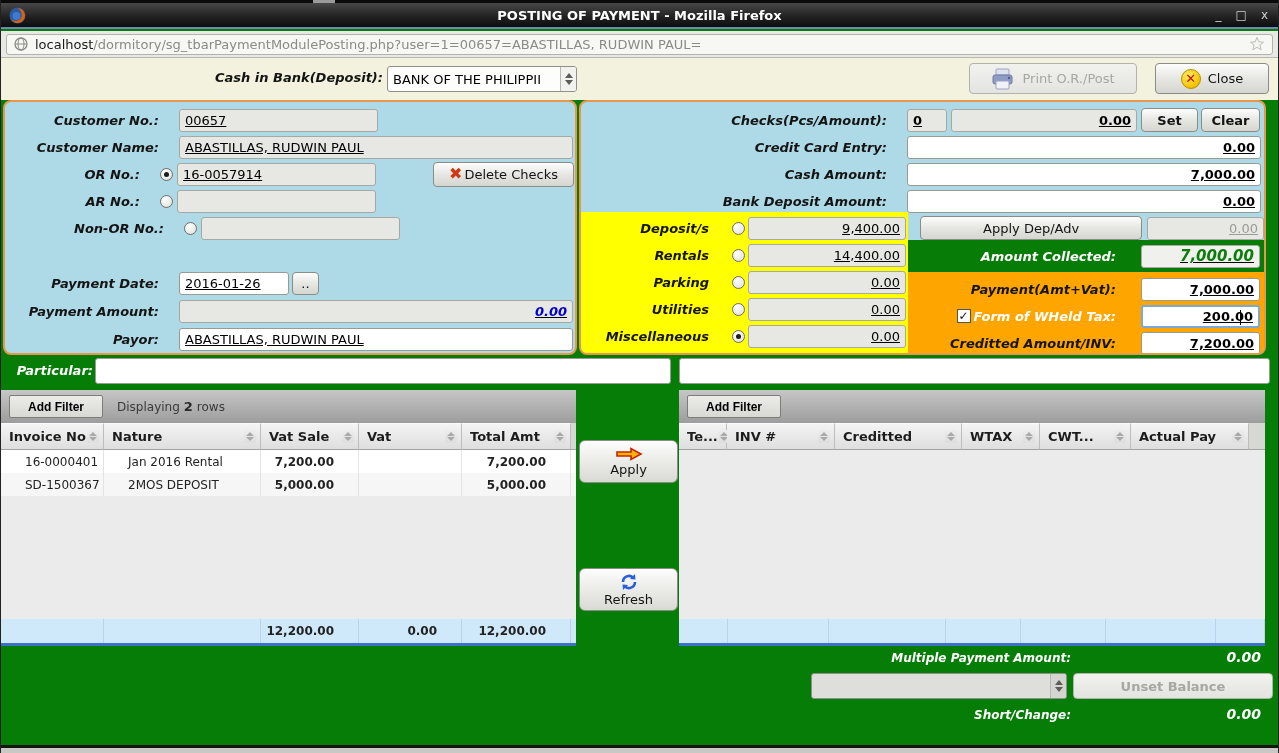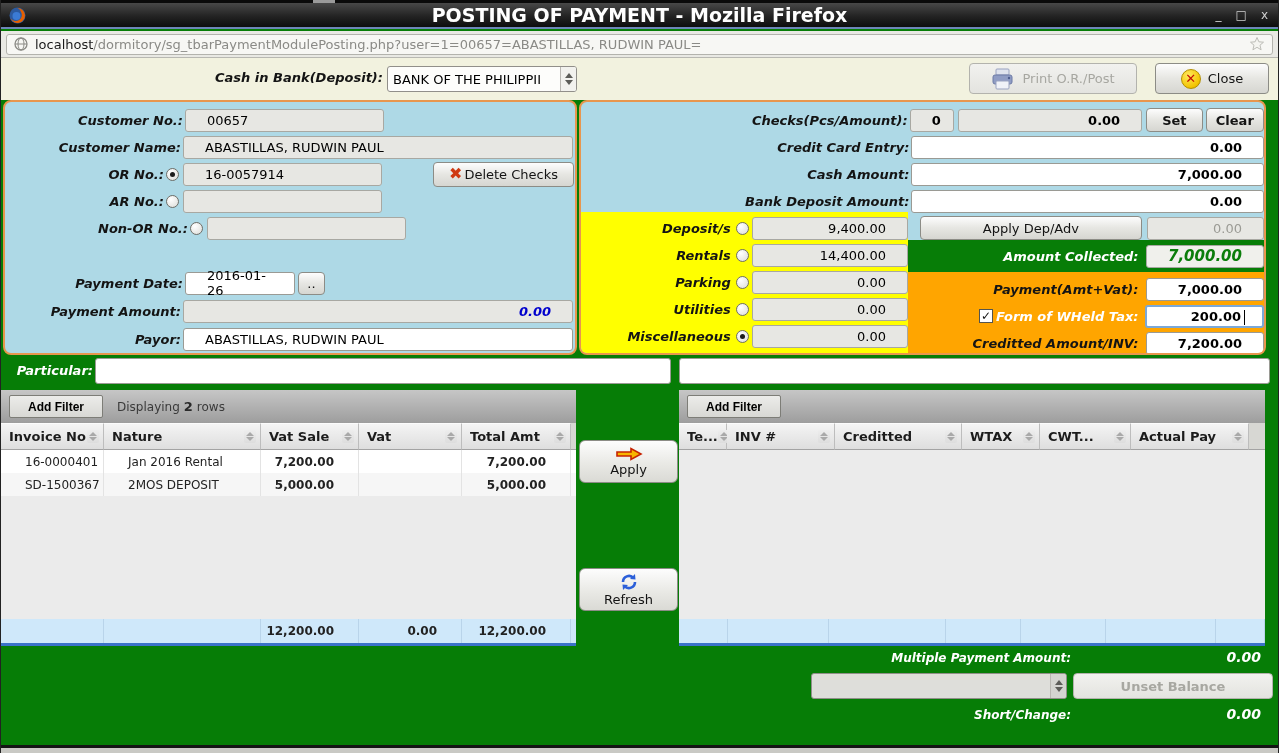--- a/index.html
+++ b/index.html
@@ -7,21 +7,21 @@
   #screen { position:relative; width:1279px; height:753px; background:#067d06; overflow:hidden;
             border-left:1px solid #222; border-right:1px solid #222; }
 
   
   .top-strip { position:absolute; top:0; left:0; right:0; height:3px; background:#0a0a0a; }
   .top-notch { position:absolute; top:0; left:312px; width:22px; height:3px; background:#9a9a9a; }
   .titlebar { position:absolute; top:3px; left:0; right:0; height:26px;
               background:linear-gradient(#484848,#232323 55%,#0d0d0d);
               border-bottom:2px solid #6d87b8; display:flex; align-items:center; padding:0 8px; }
   .titlebar .title { position:absolute; left:0; right:0; text-align:center; color:#fff;
-                     font-weight:bold; font-size:19px; }
+                     font-weight:bold; font-size:13px; }
   .win-controls { position:absolute; right:10px; display:flex; gap:14px; color:#cfcfcf; font-size:12px; }
   .win-controls span { cursor:default; }
 
   
   .urlbar { position:absolute; top:31px; left:0; right:0; height:27px; background:#e9e9e4;
             border-bottom:1px solid #b8b8b2; display:flex; align-items:center; padding:0 5px; }
   .url-input { flex:1; height:21px; background:#f7f7f4; border:1px solid #b3b3ad; border-radius:3px;
                display:flex; align-items:center; padding:0 7px; gap:7px; font-size:13px; }
   .url-host { color:#1a1a1a; }
   .url-rest { color:#8a8a86; }
@@ -51,23 +51,23 @@
   .close-ico { width:20px; height:20px; border-radius:50%; background:radial-gradient(circle at 35% 30%,#ffe95e,#f3c402 70%,#c79d00);
                border:1px solid #b38f00; color:#c41000; font-weight:bold; font-size:13px; line-height:18px;
                text-align:center; }
 
   
   .panel { position:absolute; top:100px; height:255px; background:#aed9e6; border:2px solid #e8964e;
            border-radius:8px; overflow:hidden; }
   .panel-left { left:2px; width:574px; }
   .panel-right { left:578px; width:687px; }
   .frow { position:absolute; height:24px; display:flex; align-items:center; }
-  .flabel { text-align:right; padding-right:2px;margin-left:6px; }
-  .field { height:23px; border:1px solid #9a9a94; border-radius:3px; font-size:13px; padding:0 21px;
-           display:flex; align-items:center; background:#fff; position:relative; }
+  .flabel { text-align:right; padding-right:20px; }
+  .field { height:23px; border:1px solid #9a9a94; border-radius:3px; font-size:13px; padding:0 5px;
+           display:flex; align-items:center; background:#fff; position:relative;text-decoration:underline; }
   .field.ro { background:#e7e7e3; border-color:#a8a8a2; }
   .field .val-r { margin-left:auto; }
   .bold { font-weight:bold; }
   .radio { width:13px; height:13px; border-radius:50%; border:1px solid #6e6e68;
            background:radial-gradient(circle at 35% 30%,#ffffff,#dcdcd8); flex:0 0 13px; position:relative; }
   .radio.sel::after { content:""; position:absolute; left:3px; top:3px; width:5px; height:5px;
                       border-radius:50%; background:#1c1c1c; }
   .checkbox { width:14px; height:14px; border:1px solid #55554f; background:#fff; color:#111;
               font-size:12px; font-weight:bold; line-height:12px; text-align:center; font-style:normal; }
   .red-x { color:#cf3912; font-weight:bold; font-size:16px; font-style:normal; line-height:16px; }

